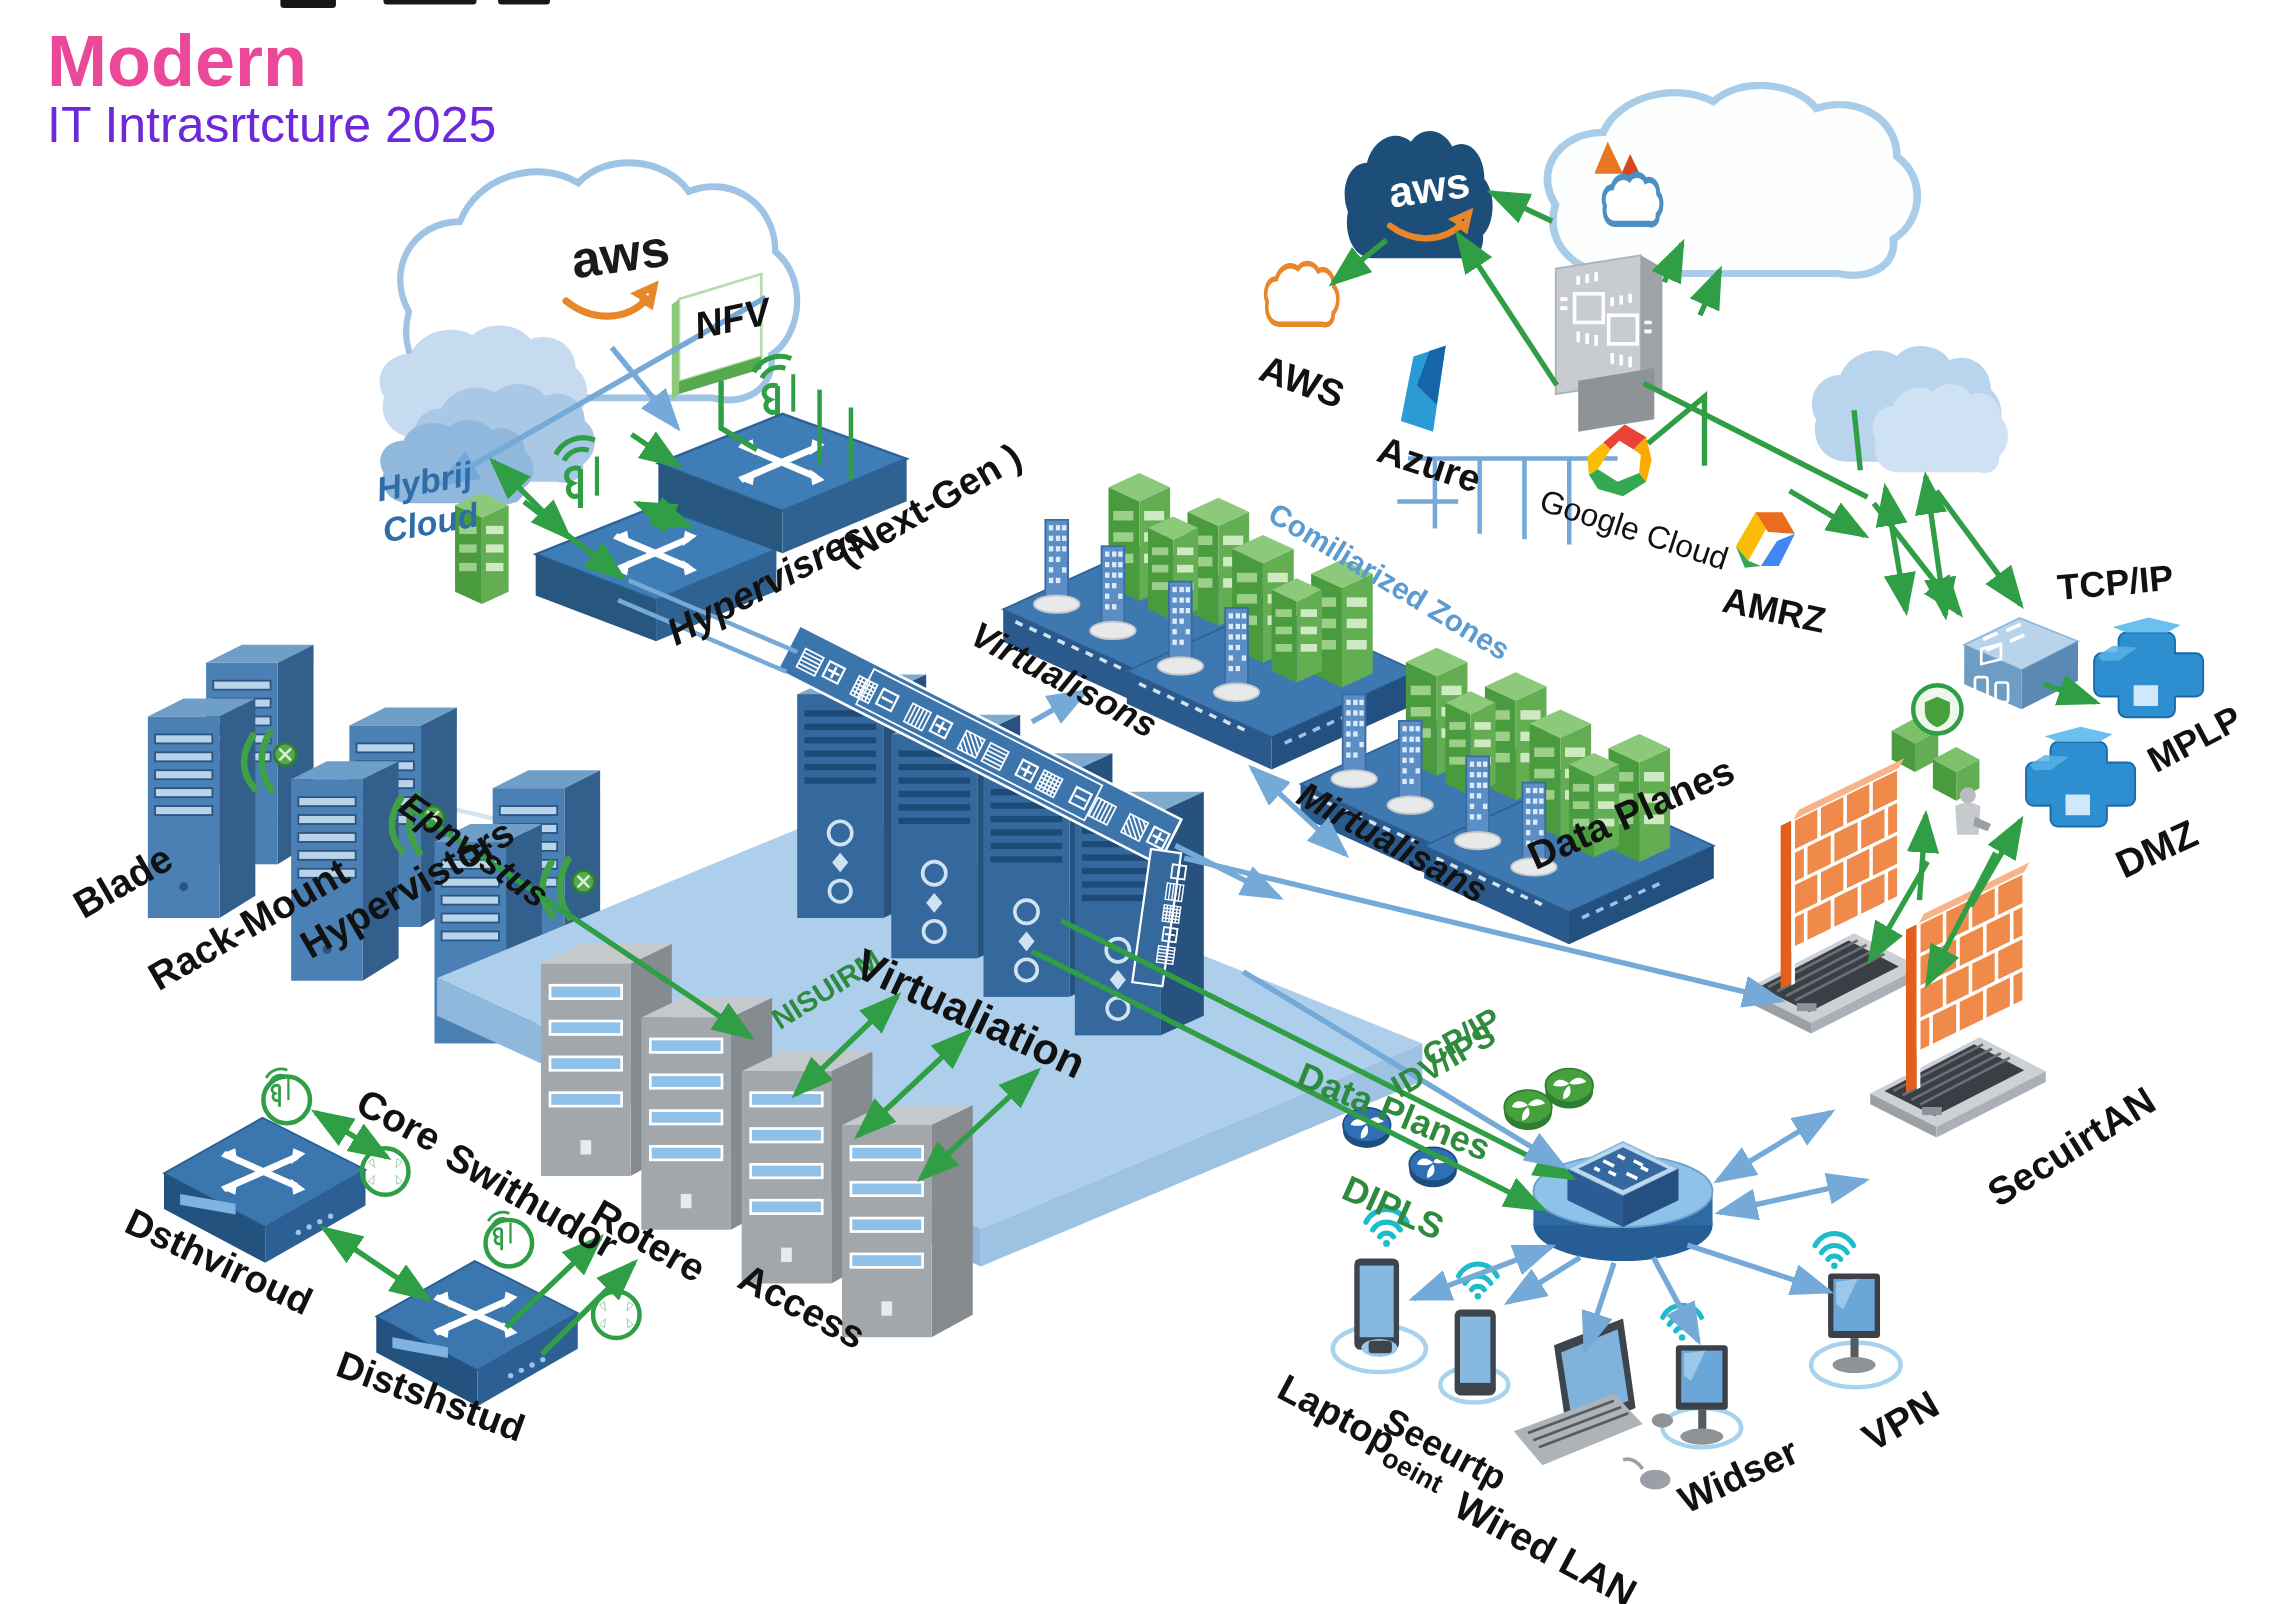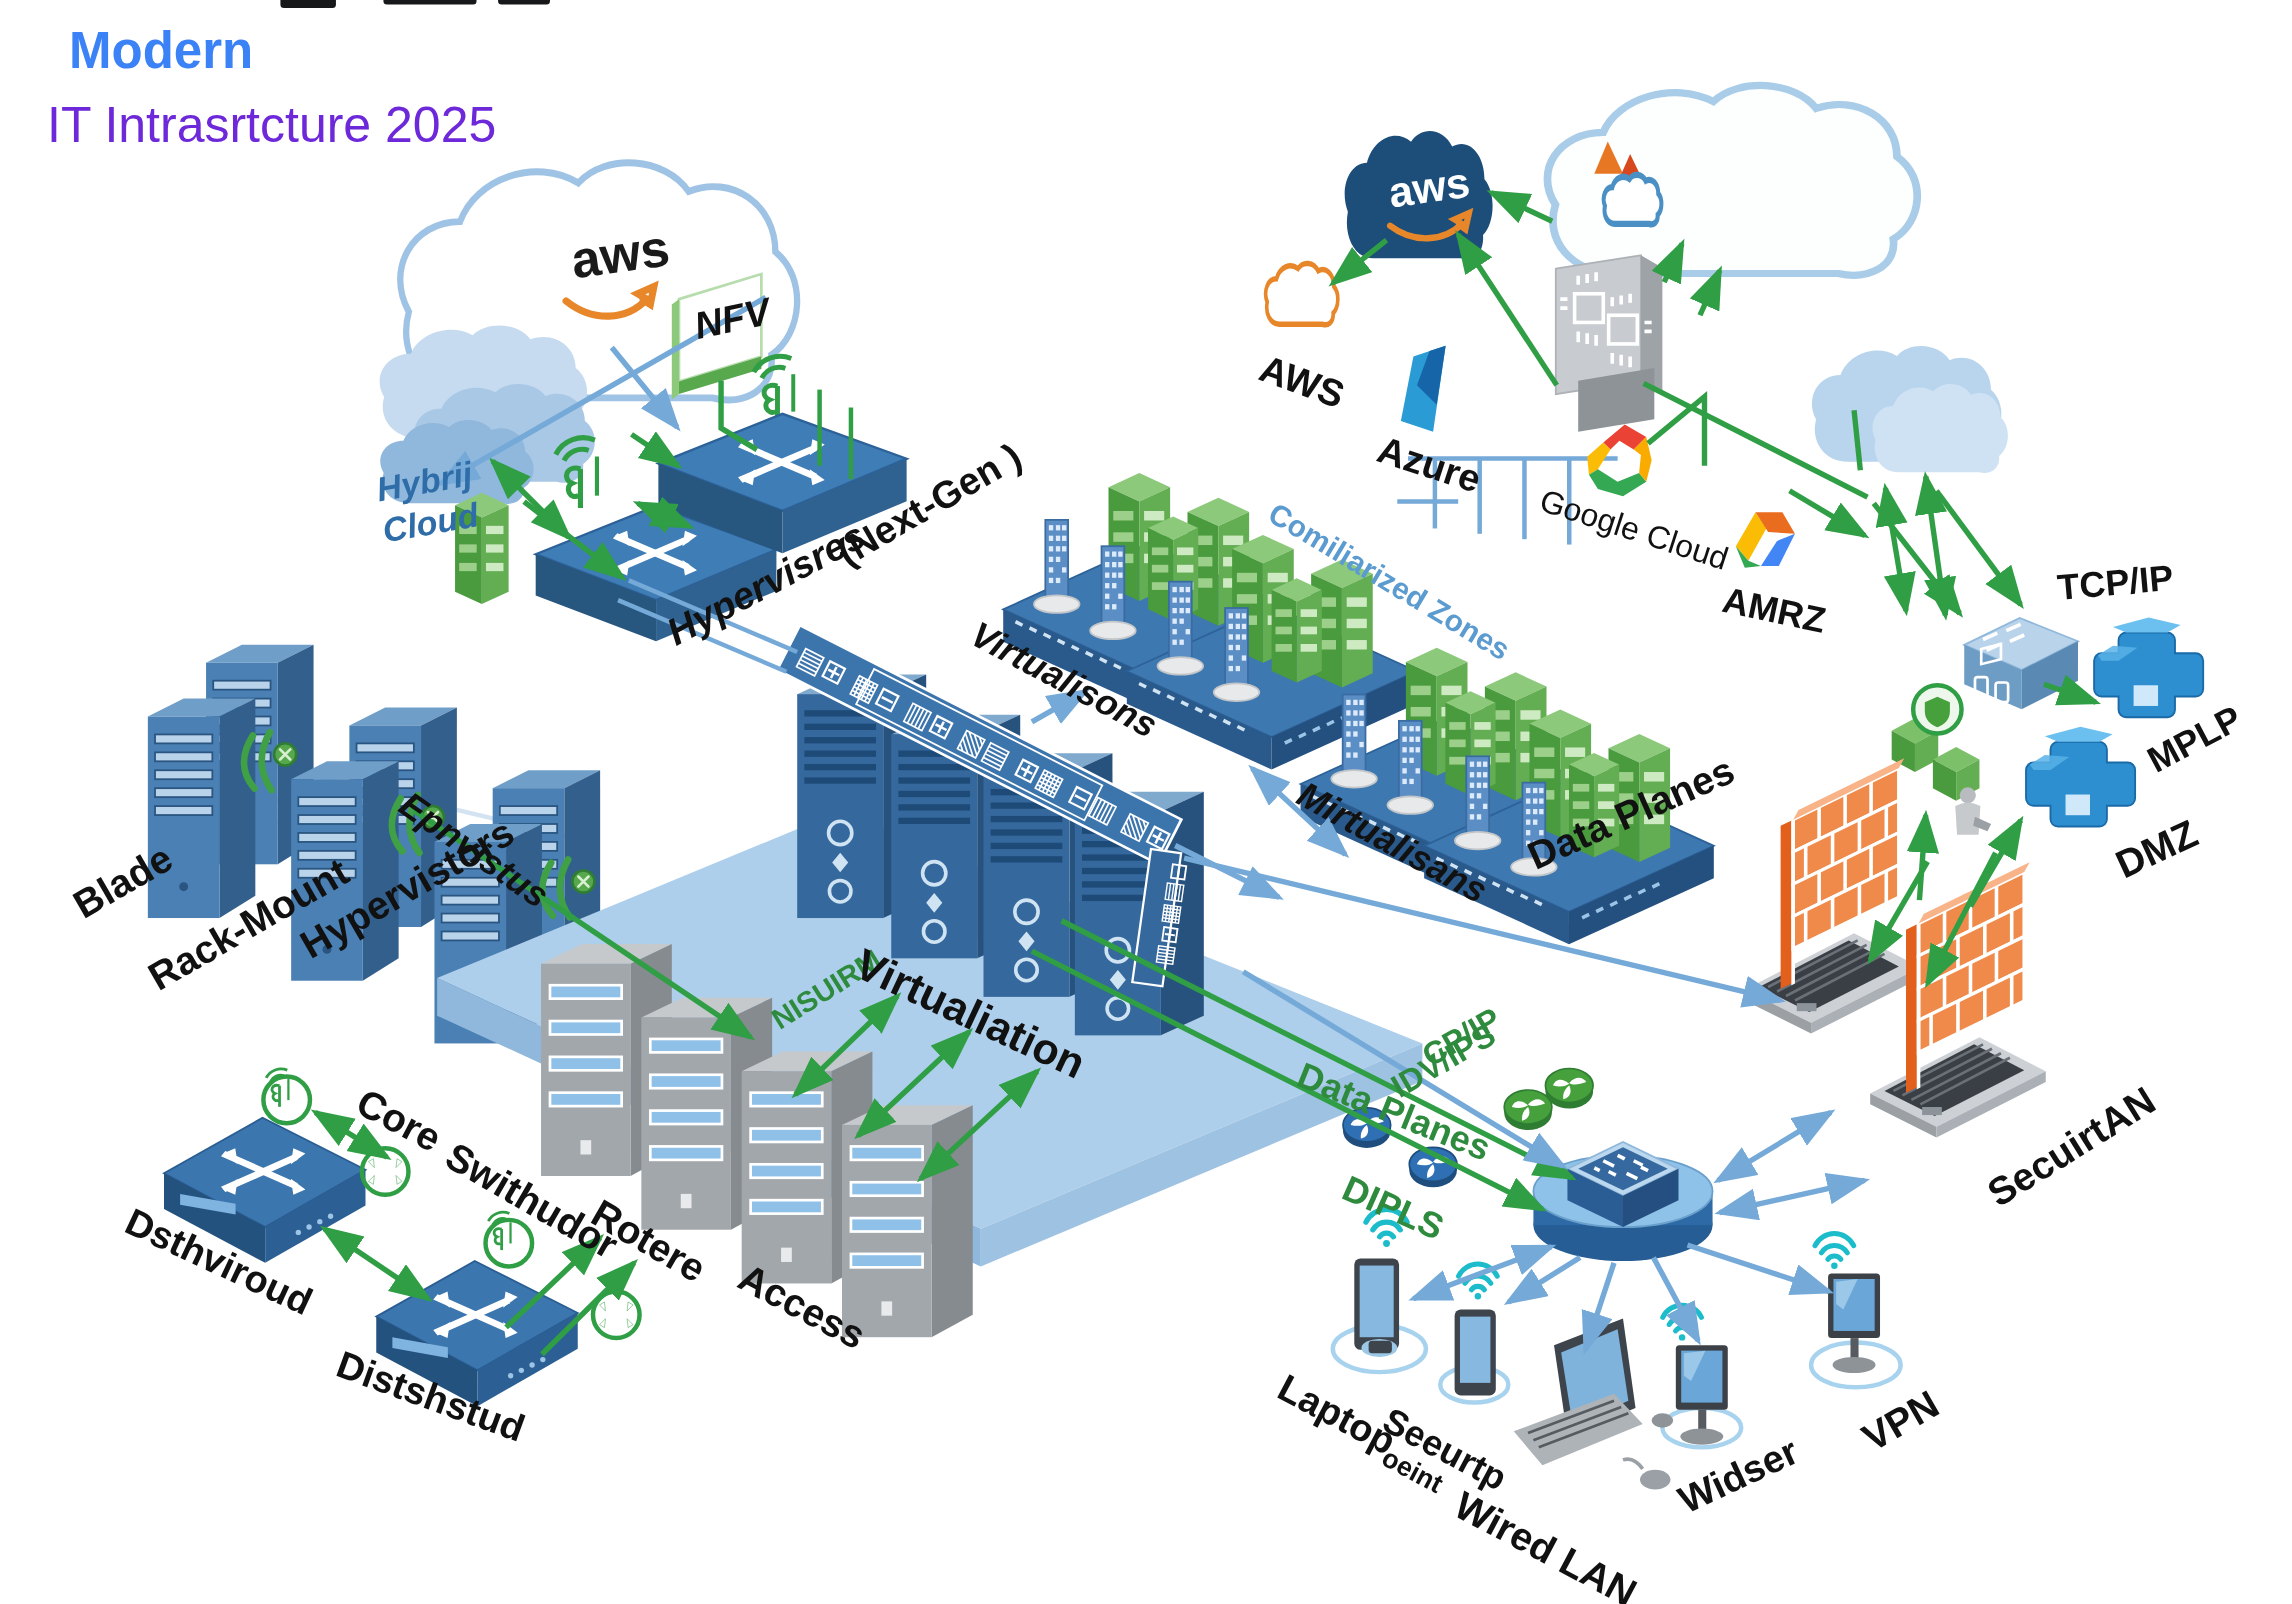--- a/index.html
+++ b/index.html
@@ -518,21 +518,21 @@
   <path d="M1918,1318 L2044,1242" marker-end="url(#bh)" marker-start="url(#bhs)"></path>
   <path d="M1920,1354 L2082,1318" marker-end="url(#bh)" marker-start="url(#bhs)"></path>
   <path d="M1732,1392 L1578,1450" marker-end="url(#bh)" marker-start="url(#bhs)"></path>
   <path d="M1764,1404 L1684,1454" marker-end="url(#bh)"></path>
   <path d="M1802,1410 L1770,1507" marker-end="url(#bh)"></path>
   <path d="M1846,1404 L1896,1497" marker-end="url(#bh)"></path>
   <path d="M1884,1390 L2042,1442" marker-end="url(#bh)"></path>
 </g>
 </svg>
 
-<div class="lbl b" style="left:47px;top:25px;font-size:51px;color:#3b82f6;margin-left:22px;">Modern</div>
+<div class="lbl b" style="left:47px;top:25px;font-size:72px;color:#ec4899;">Modern</div>
 <div class="lbl" style="left:47px;top:100px;font-size:50px;color:#6d28d9;text-align:center;">IT Intrasrtcture 2025</div>
 
 <div class="lbl b i" style="left:568px;top:235px;font-size:52px;color:#1a1a1a;transform:rotate(-8deg);font-style:normal;">aws</div>
 <div class="lbl b i" style="left:374px;top:473px;font-size:34px;color:#2f6da8;transform:rotate(-10deg);">Hybrij</div>
 <div class="lbl b i" style="left:380px;top:514px;font-size:34px;color:#2f6da8;transform:rotate(-10deg);">Cloud</div>
 <div class="lbl b i" style="left:691px;top:308px;font-size:38px;color:#111;transform:rotate(-12deg);">NFV</div>
 <div class="lbl b i" style="left:661px;top:618px;font-size:38px;color:#111;transform:rotate(-28deg);">Hypervisres</div>
 <div class="lbl b" style="left:831px;top:539px;font-size:38px;color:#111;transform:rotate(-30deg);">(Next-Gen )</div>
 
 <div class="lbl b" style="left:67px;top:891px;font-size:39px;color:#111;transform:rotate(-30deg);">Blade</div>

